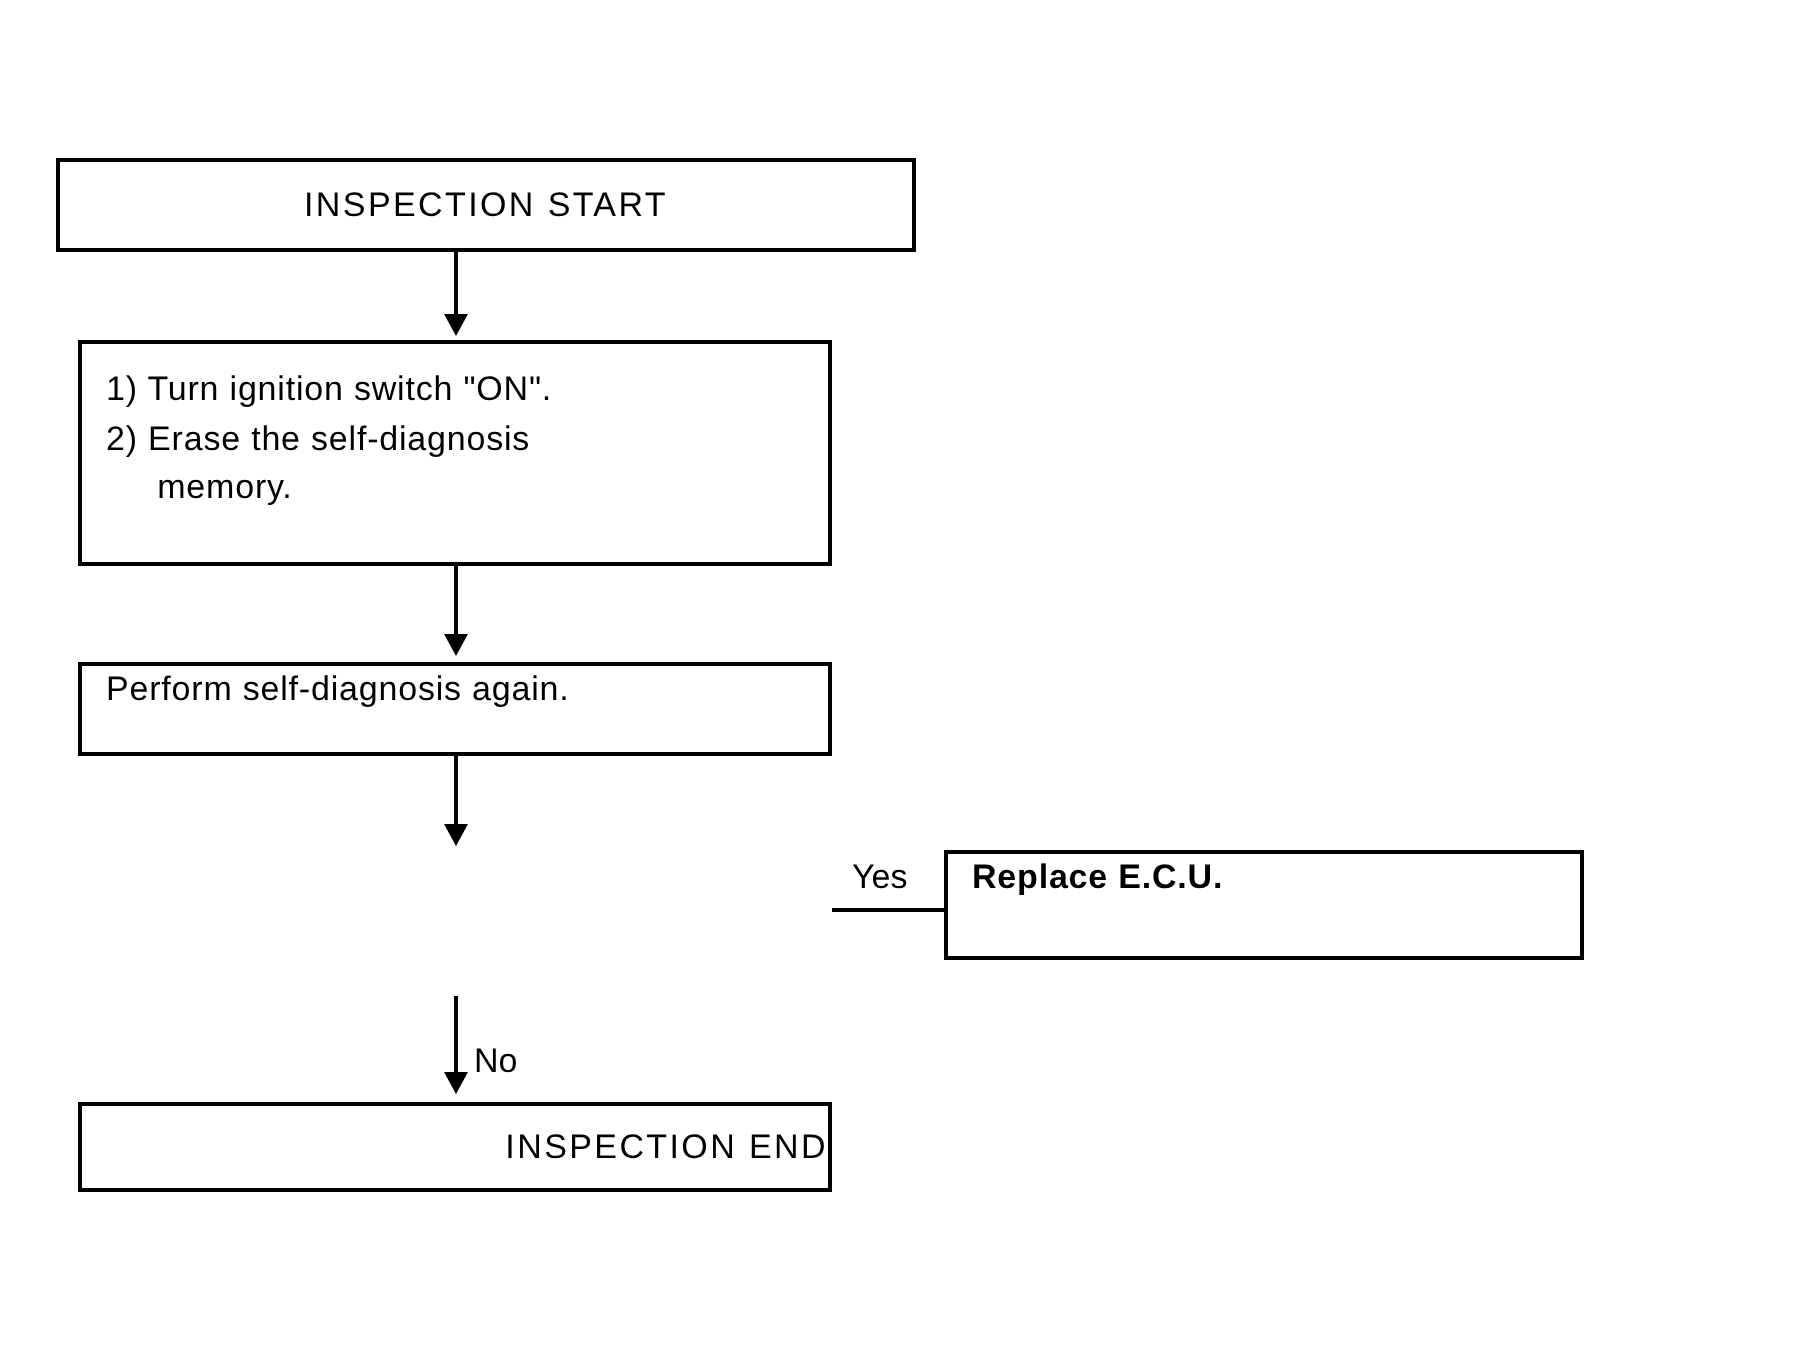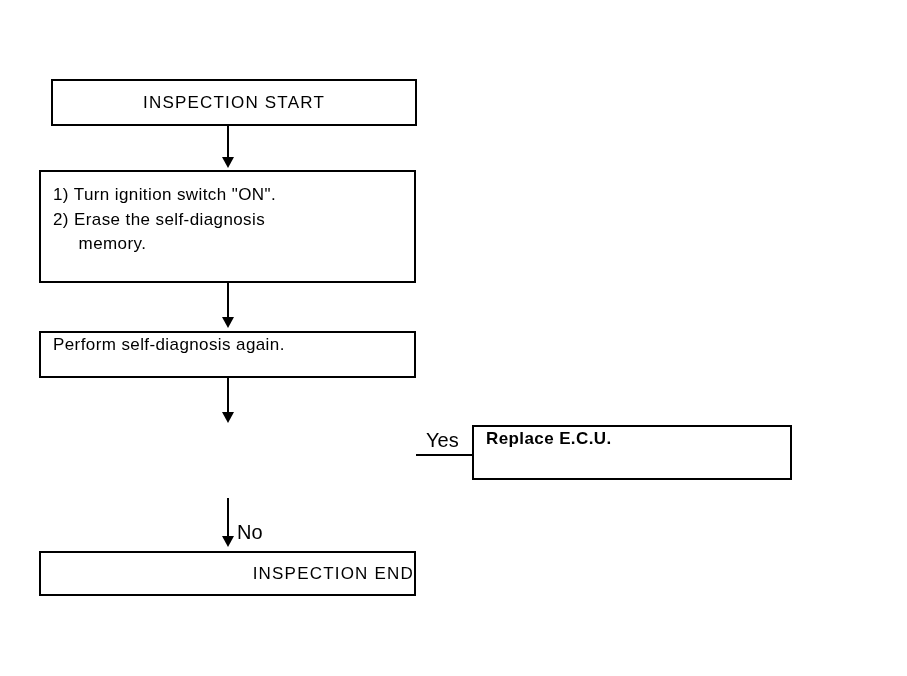--- a/index.html
+++ b/index.html
@@ -86,31 +86,31 @@
   .arrowright {
     position: absolute;
     width: 0;
     height: 0;
     border-top: 6px solid transparent;
     border-bottom: 6px solid transparent;
     border-left: 11px solid #000000;
   }
   .edgelabel {
     position: absolute;
-    font-size: 20px;
+    font-size: 17px;
     line-height: 1;
     white-space: pre;
   }
 </style>
 </head>
 <body>
 
 <div id="canvas">
 
-  <div class="node terminal" style="left:51px; top:79px; width:366px; height:47px;">
+  <div class="node terminal" style="left:28px; top:79px; width:430px; height:47px;">
     <div class="label">INSPECTION START</div>
   </div>
 
   <div class="vline" style="left:227px; top:126px; height:33px;"></div>
   <div class="arrowdown" style="left:222px; top:157px;"></div>
 
   <div class="node process topalign" style="left:39px; top:170px; width:377px; height:113px;">
     <div class="label">1) Turn ignition switch "ON".
 2) Erase the self-diagnosis
      memory.</div>

